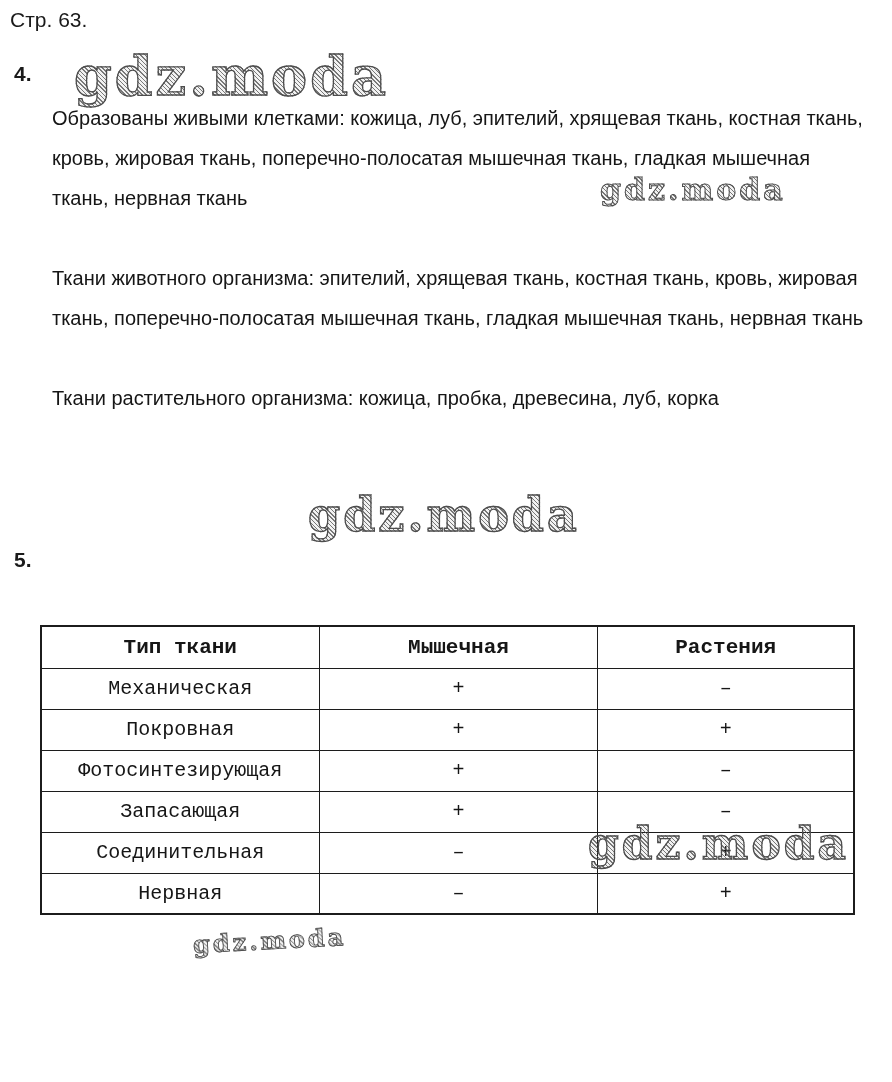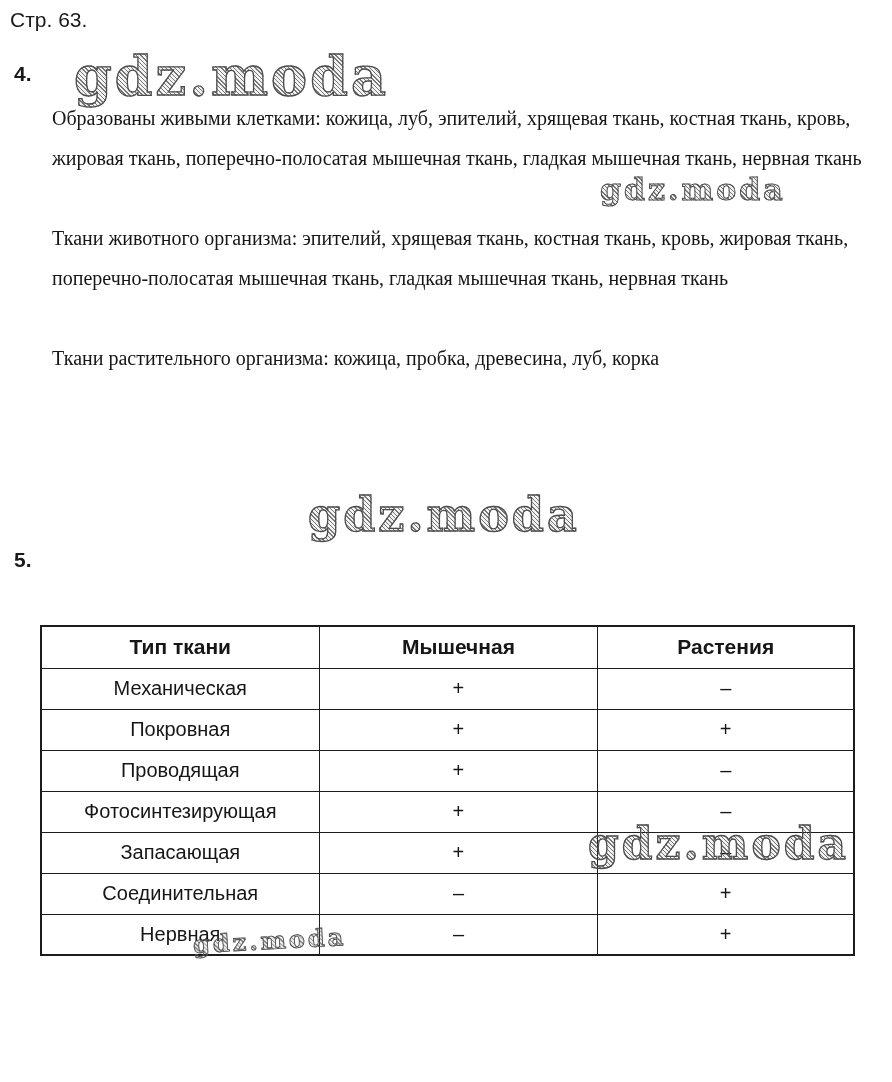--- a/index.html
+++ b/index.html
@@ -33,21 +33,20 @@
   .paragraphs {
     position: absolute;
     left: 52px; top: 98px;
     width: 812px;
     z-index: 1;
   }
   .paragraphs p {
     font-size: 20px;
     line-height: 40px;
     color: #161616;
-    font-family: Liberation Serif, serif;
   }
   .paragraphs p + p.gap-lg { margin-top: 46px; }
   .paragraphs p + p.gap-md { margin-top: 40px; }
 
   
   .wm {
     position: absolute;
     font-family: "DejaVu Serif", serif;
     font-weight: bold;
     letter-spacing: 3px;
@@ -74,20 +73,21 @@
     z-index: 1;
     table-layout: fixed;
   }
   .tissue-table th, .tissue-table td {
     border: 1px solid #1c1c1c;
     text-align: center;
     vertical-align: middle;
     font-size: 20px;
     color: #161616;
     padding: 0 16px;
+    font-family: Liberation Mono, monospace;
   }
   .tissue-table th {
     height: 42px;
     font-weight: bold;
     font-size: 21px;
   }
   .tissue-table td { height: 41px; font-weight: normal; }
   .tissue-table { border: 2px solid #1c1c1c; }
   .col-type   { width: 34.2%; }
   .col-plants { width: 34.3%; }
@@ -132,25 +132,20 @@
       <td>Механическая</td>
       <td>+</td>
       <td>–</td>
     </tr>
     <tr>
       <td>Покровная</td>
       <td>+</td>
       <td>+</td>
     </tr>
     <tr>
-      <td>Проводящая</td>
-      <td>+</td>
-      <td>–</td>
-    </tr>
-    <tr>
       <td>Фотосинтезирующая</td>
       <td>+</td>
       <td>–</td>
     </tr>
     <tr>
       <td>Запасающая</td>
       <td>+</td>
       <td>–</td>
     </tr>
     <tr>

